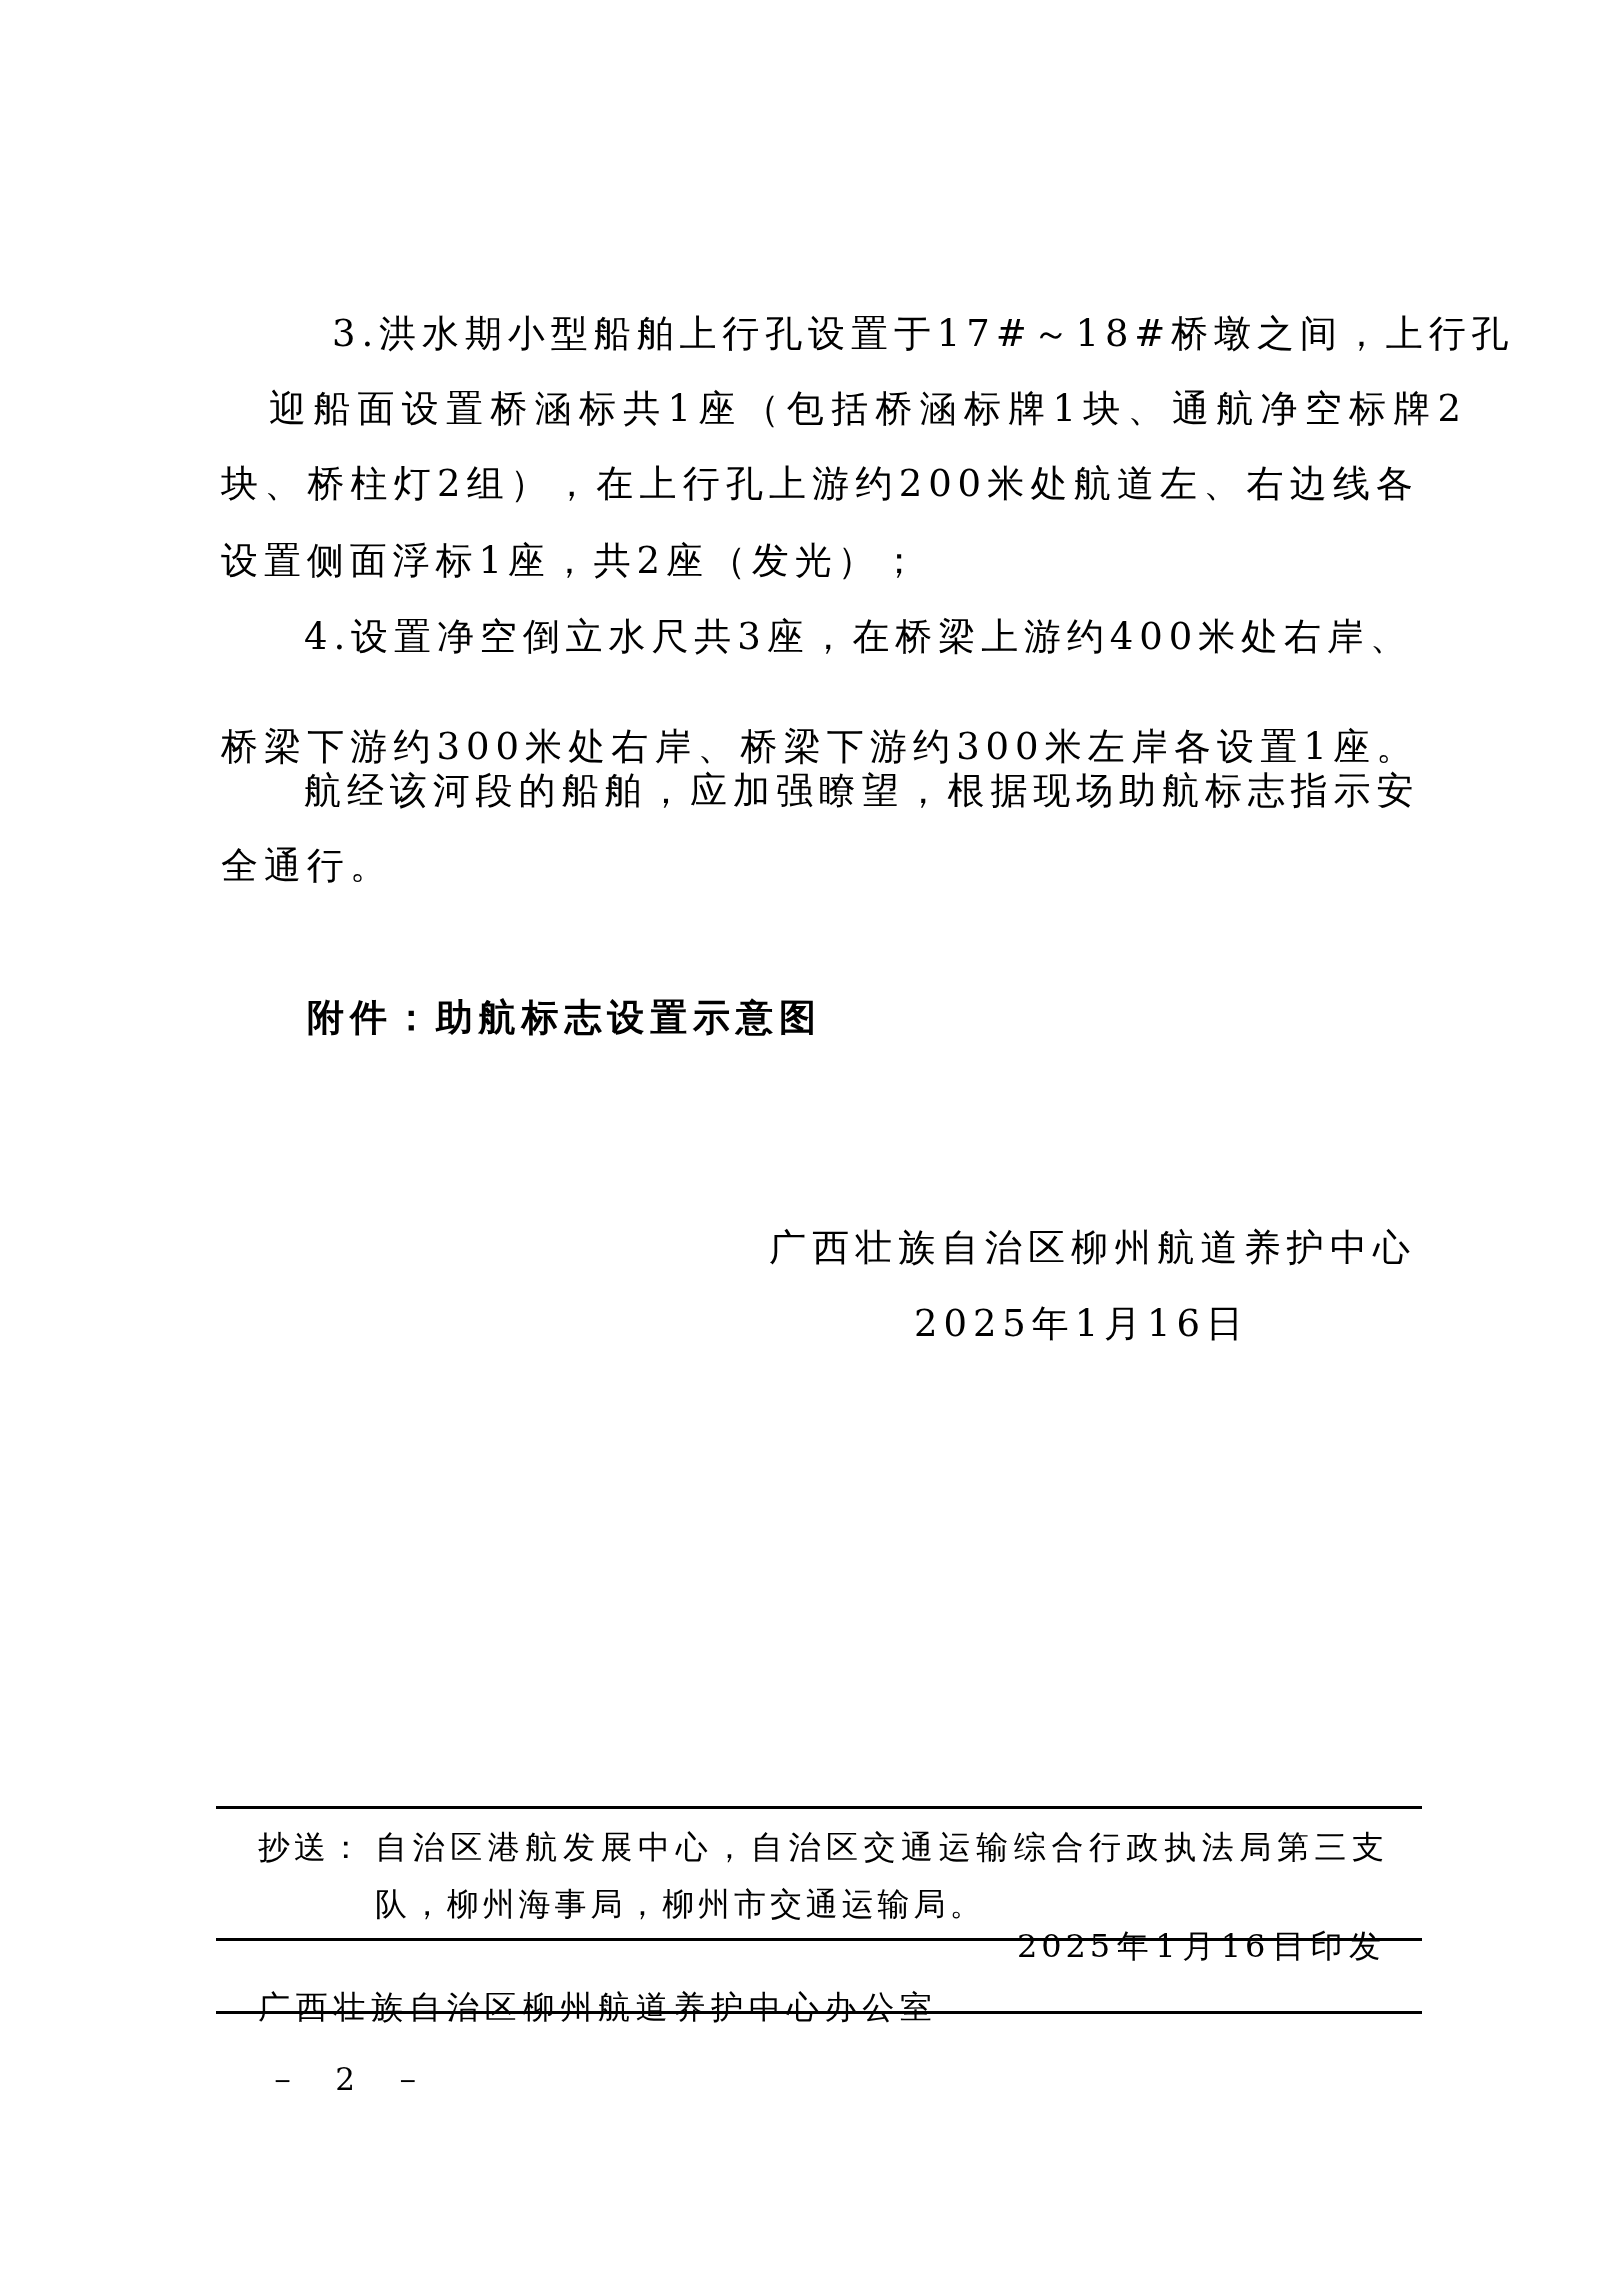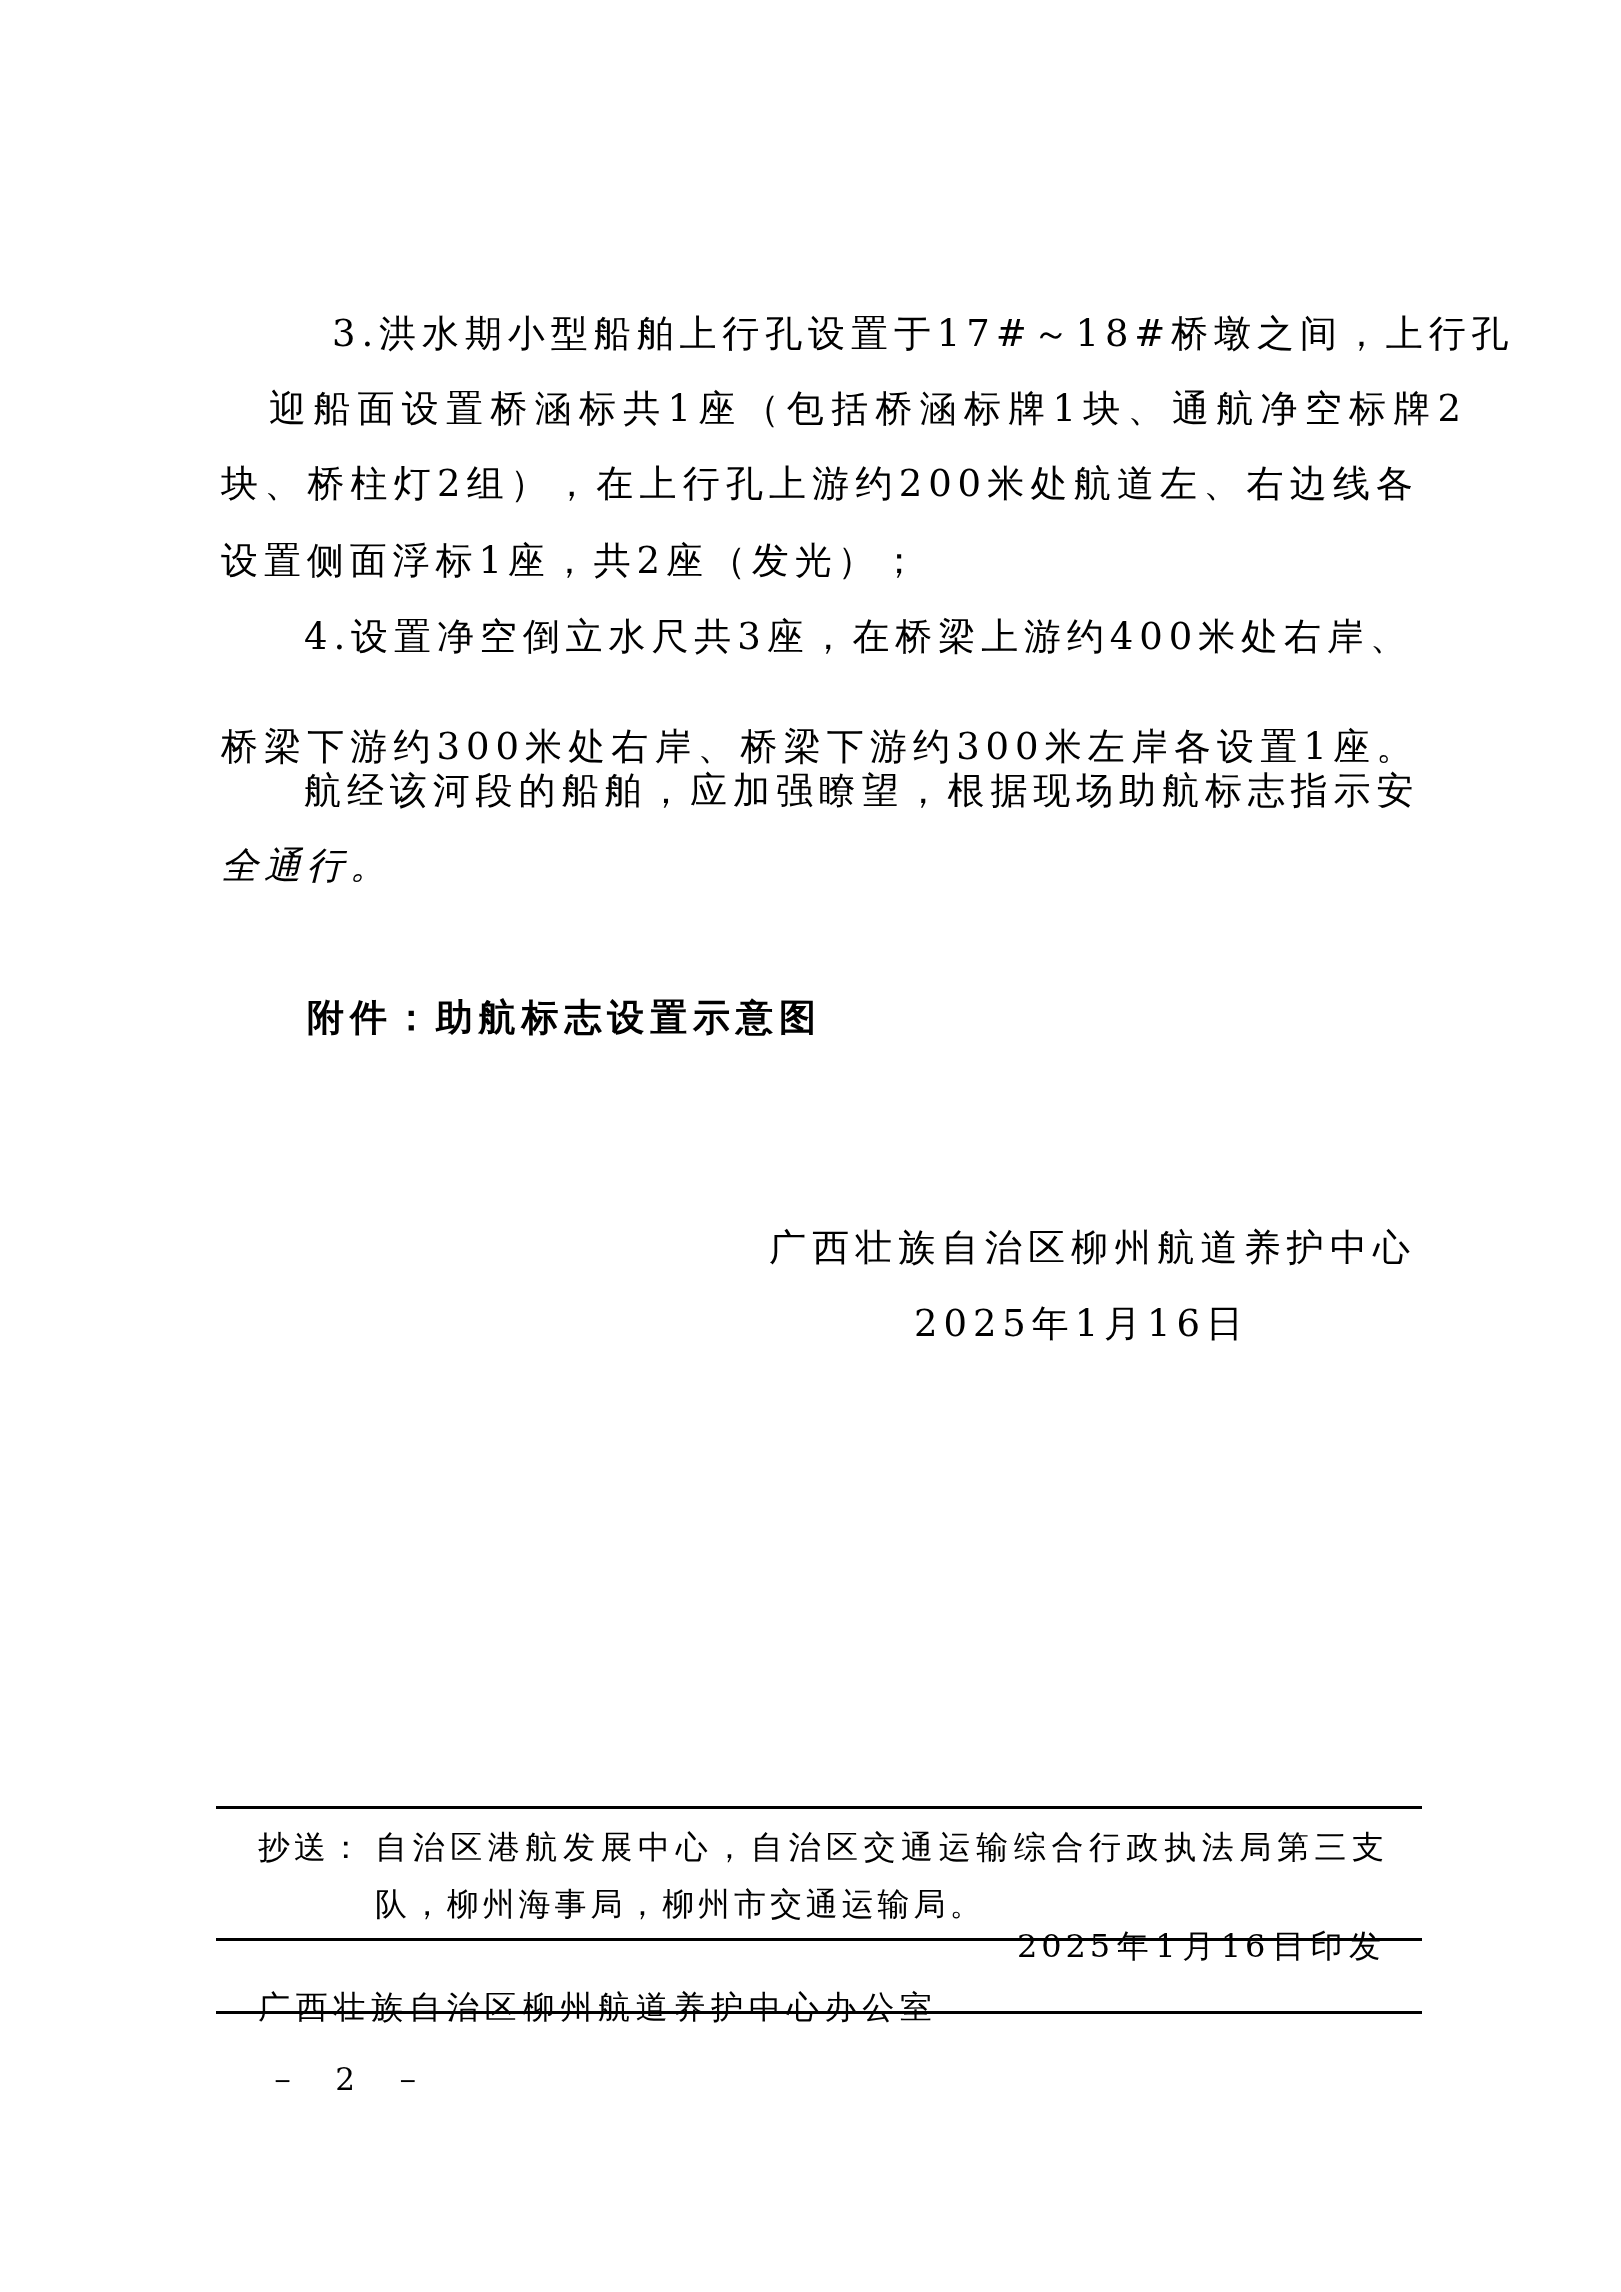--- a/index.html
+++ b/index.html
@@ -16,21 +16,21 @@
 
 <div class="line" style="left:304px; top:315px; width:1114px;margin-left:28px;">3.洪水期小型船舶上行孔设置于17#～18#桥墩之间，上行孔</div>
 <div class="line just" style="left:221px; top:390px; width:1198px;margin-left:48px;">迎船面设置桥涵标共1座（包括桥涵标牌1块、通航净空标牌2</div>
 <div class="line just" style="left:221px; top:465px; width:1198px;">块、桥柱灯2组），在上行孔上游约200米处航道左、右边线各</div>
 <div class="line" style="left:221px; top:542px;">设置侧面浮标1座，共2座（发光）；</div>
 
 <div class="line" style="left:304px; top:618px; width:1114px;">4.设置净空倒立水尺共3座，在桥梁上游约400米处右岸、</div>
 <div class="line just" style="left:221px; top:728px; width:1198px;">桥梁下游约300米处右岸、桥梁下游约300米左岸各设置1座。</div>
 
 <div class="line just" style="left:304px; top:772px; width:1114px;">航经该河段的船舶，应加强瞭望，根据现场助航标志指示安</div>
-<div class="line" style="left:221px; top:847px;font-style:italic;">全通行。</div>
+<div class="line" style="left:221px; top:847px;">全通行。</div>
 
 <div class="line" style="left:307px; top:999px;font-weight:bold;">附件：助航标志设置示意图</div>
 
 <div class="line just" style="left:769px; top:1229px; width:647px;">广西壮族自治区柳州航道养护中心</div>
 <div class="line" style="left:914px; top:1305px;">2025年1月16日</div>
 
 <div class="rule" style="top:1806px;"></div>
 <div class="foot" style="left:258px; top:1831px;">抄送：</div>
 <div class="foot" style="left:375px; top:1831px; width:1013px; text-align:justify; text-align-last:justify;">自治区港航发展中心，自治区交通运输综合行政执法局第三支</div>
 <div class="foot" style="left:375px; top:1888px;">队，柳州海事局，柳州市交通运输局。</div>

